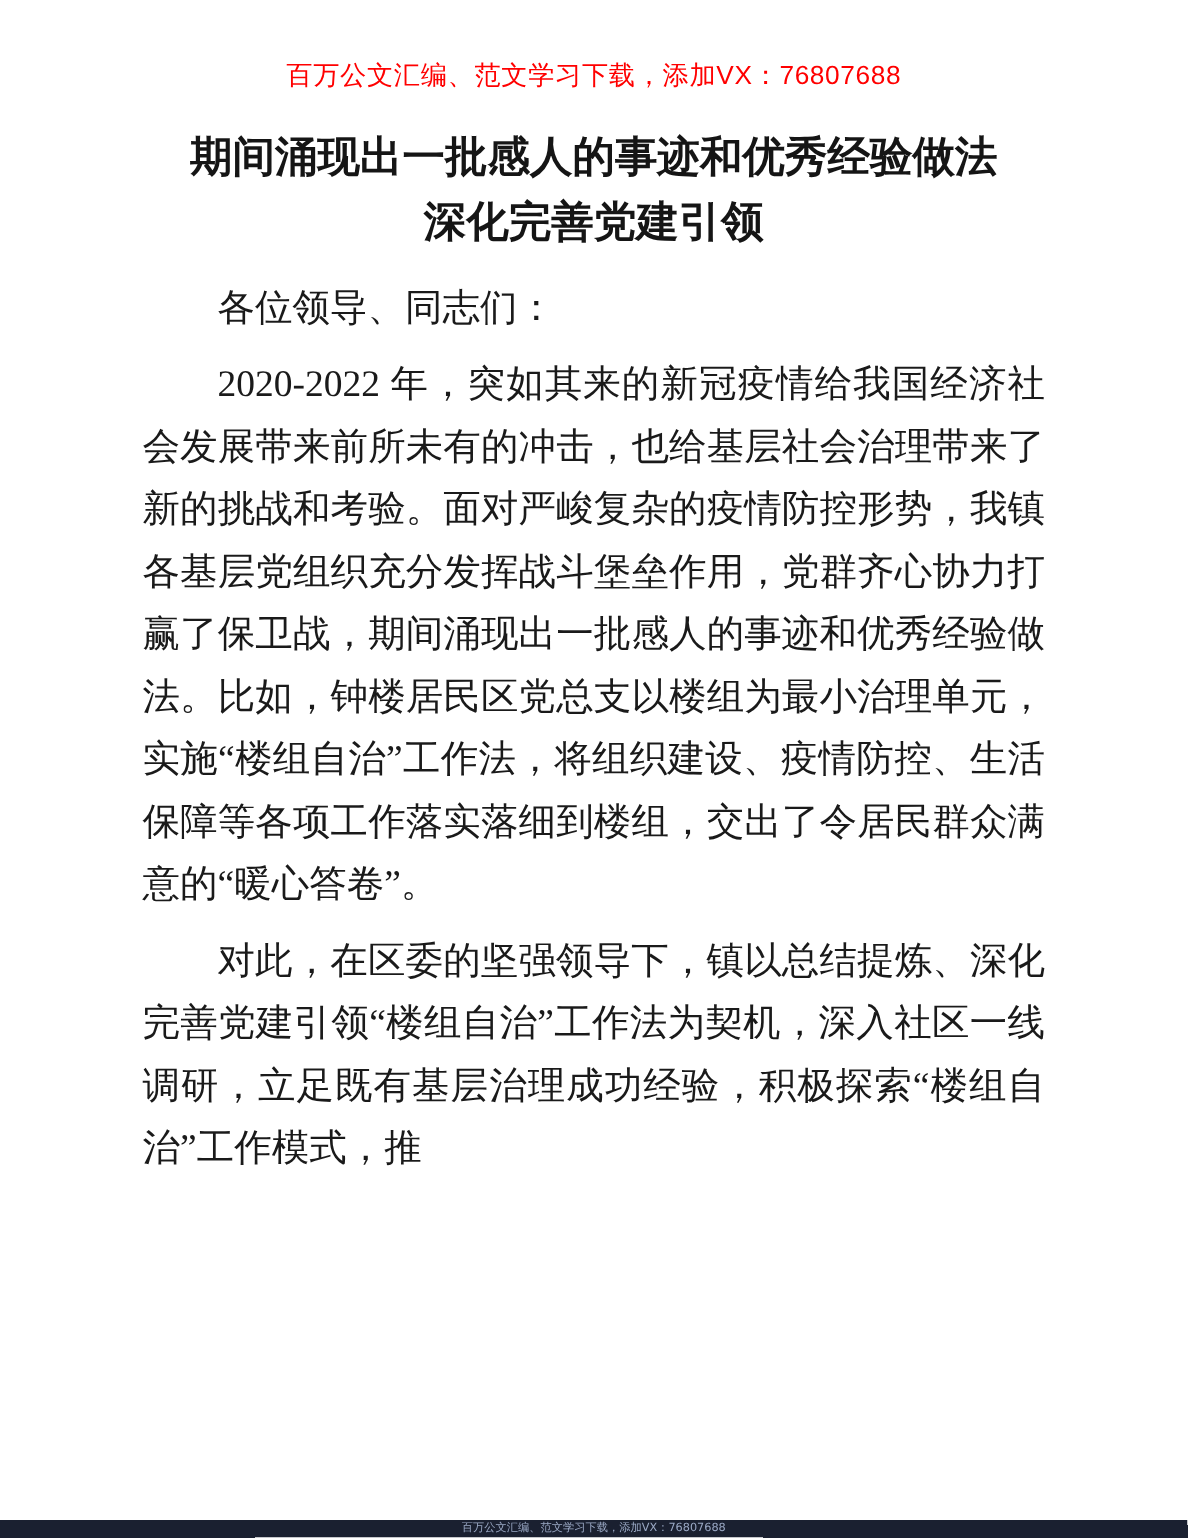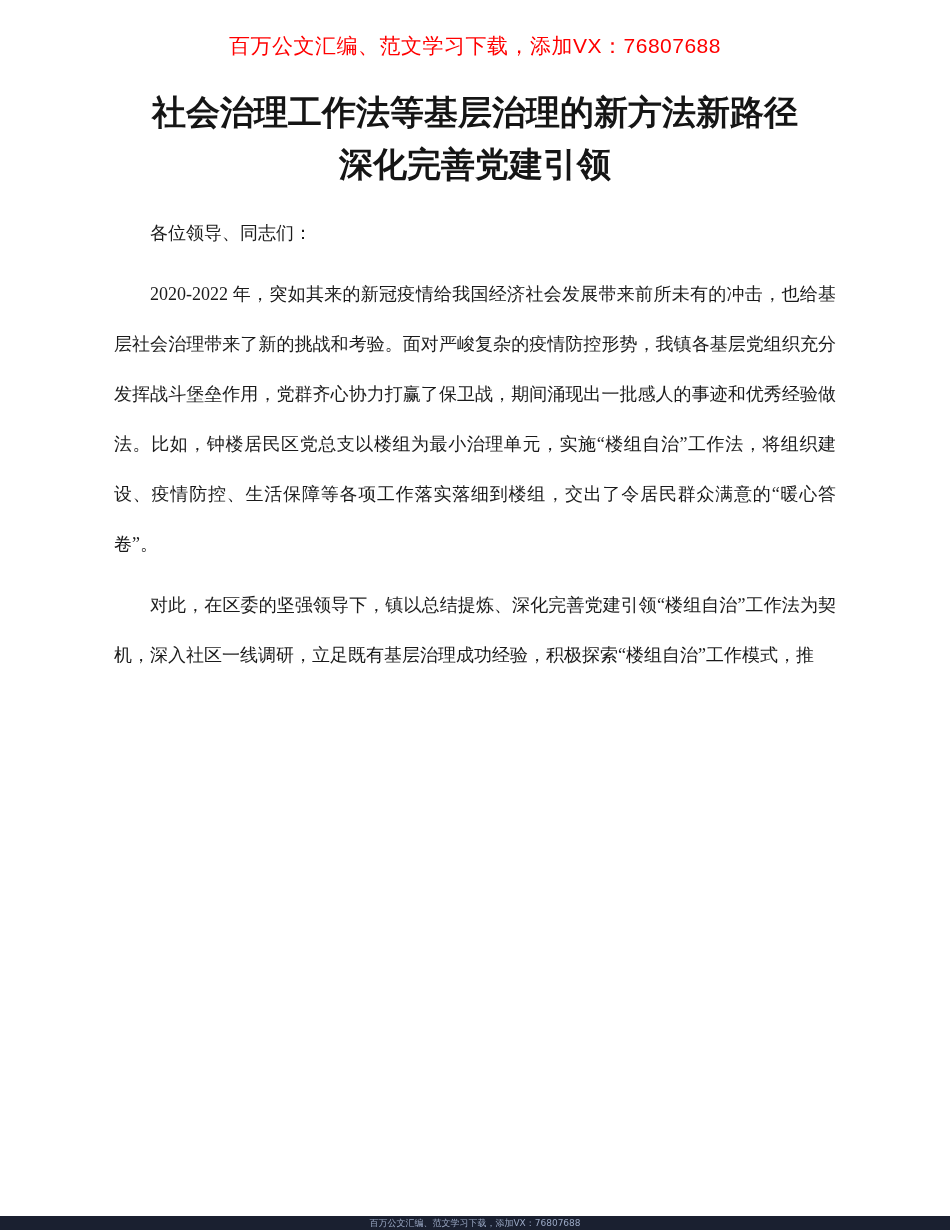--- a/index.html
+++ b/index.html
@@ -10,21 +10,21 @@
   body {
     width: 950px;
     height: 1230px;
     overflow: hidden;
   }
   .page {
     position: relative;
     width: 950px;
     height: 1230px;
     box-sizing: border-box;
-    padding: 32px 114px 0 114px;
+    padding: 46px 114px 0 114px;
     background: #ffffff;
   }
   .promo {
     font-family: "Liberation Sans", "DejaVu Sans", sans-serif;
     font-size: 21px;
     color: #ff0000;
     text-align: center;
     margin: 0 0 26px 0;
     letter-spacing: 0.5px;
   }
@@ -35,21 +35,21 @@
     line-height: 52px;
     color: #151515;
     text-align: center;
     margin: 0 0 18px 0;
   }
   .title .tline {
     display: block;
   }
   .para {
     font-family: "Liberation Serif", "DejaVu Serif", serif;
-    font-size: 18px;
+    font-size: 30px;
     line-height: 50px;
     color: #1a1a1a;
     text-align: justify;
     text-indent: 2em;
     margin: 0 0 11px 0;
     word-break: break-all;
   }
   .footer-bar {
     position: absolute;
     left: 0;
@@ -70,21 +70,21 @@
   }
 </style>
 </head>
 <body>
 
 <div class="page">
 
   <div class="promo">百万公文汇编、范文学习下载，添加VX：76807688</div>
 
   <h1 class="title">
-    <span class="tline">社会治理工作法等基层治理的新方法新路径</span>
+    <span class="tline">期间涌现出一批感人的事迹和优秀经验做法</span>
     <span class="tline">深化完善党建引领</span>
   </h1>
 
   <p class="para">各位领导、同志们：</p>
 
 
   <p class="para">2020-2022 年，突如其来的新冠疫情给我国经济社会发展带来前所未有的冲击，也给基层社会治理带来了新的挑战和考验。面对严峻复杂的疫情防控形势，我镇各基层党组织充分发挥战斗堡垒作用，党群齐心协力打赢了保卫战，期间涌现出一批感人的事迹和优秀经验做法。比如，钟楼居民区党总支以楼组为最小治理单元，实施“楼组自治”工作法，将组织建设、疫情防控、生活保障等各项工作落实落细到楼组，交出了令居民群众满意的“暖心答卷”。</p>
 
   <p class="para">对此，在区委的坚强领导下，镇以总结提炼、深化完善党建引领“楼组自治”工作法为契机，深入社区一线调研，立足既有基层治理成功经验，积极探索“楼组自治”工作模式，推</p>
 

